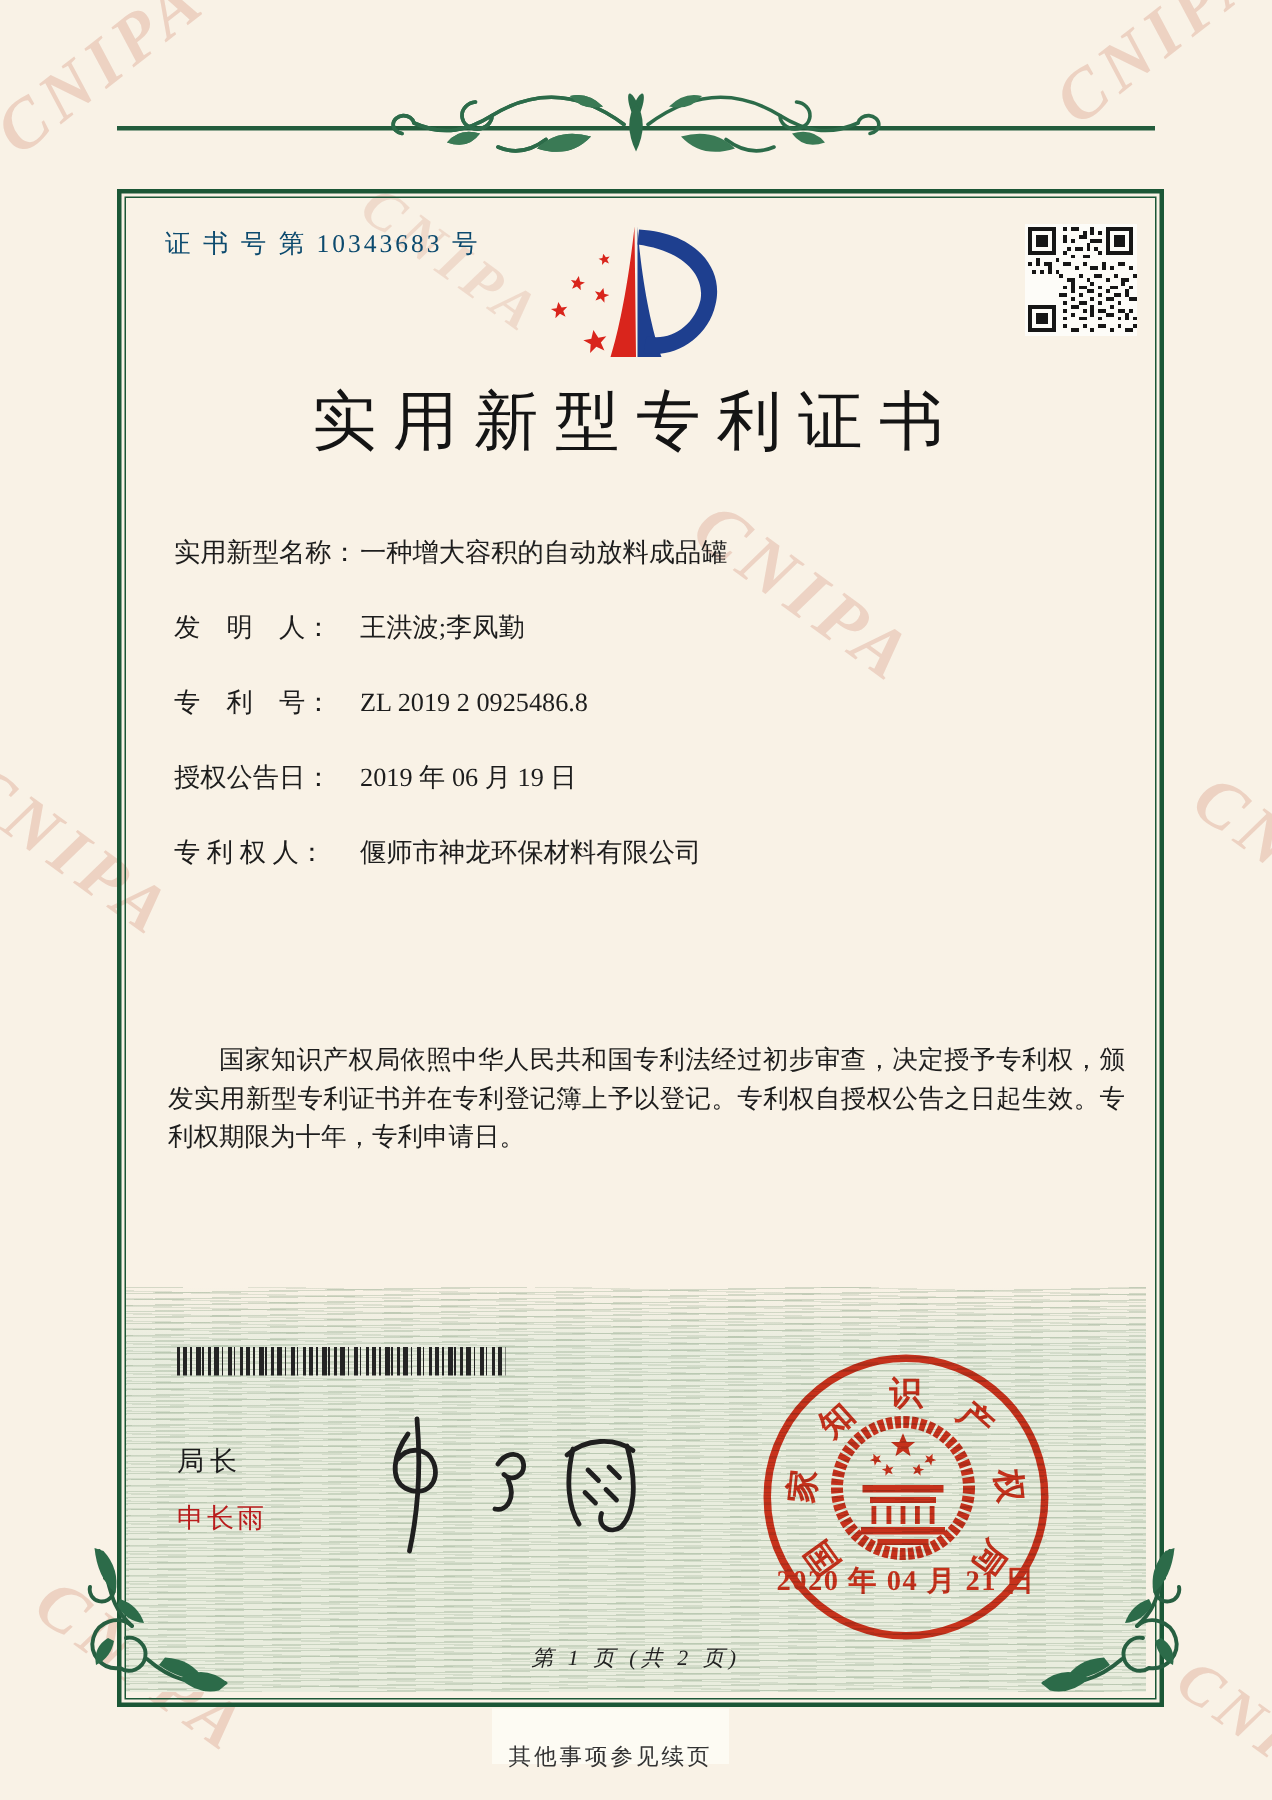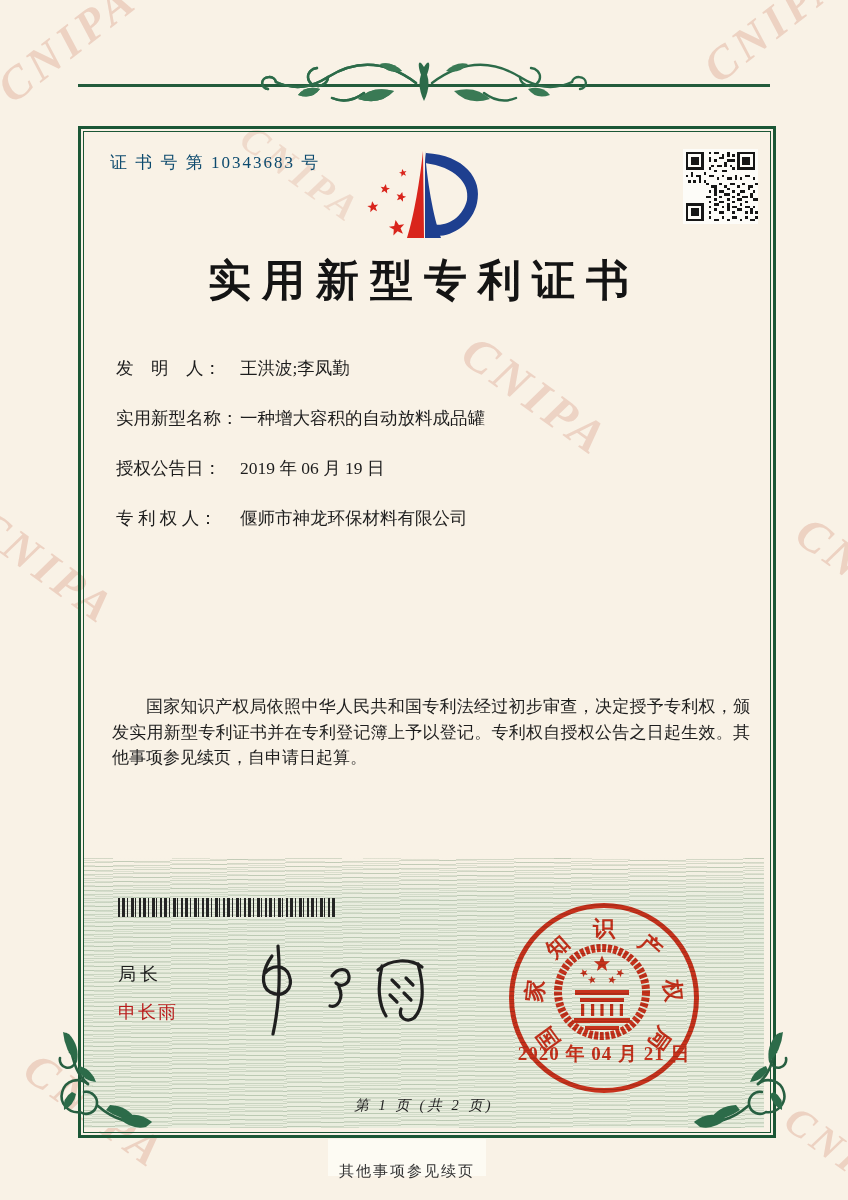--- a/index.html
+++ b/index.html
@@ -39,21 +39,21 @@
   .corner{position:absolute;z-index:4;}
   .corner-br{left:688px;top:1030px;}
   .corner-bl{left:58px;top:1030px;transform:scaleX(-1);}
 
   
   .content{position:absolute;left:0;top:0;width:848px;height:1200px;z-index:3;}
   .cert-no{position:absolute;left:110px;top:151px;font-size:17px;letter-spacing:2px;color:#0c4a6e;}
   .logo{position:absolute;left:356px;top:140px;}
   .qr{position:absolute;left:683px;top:149px;}
   .title{position:absolute;left:78px;top:252px;width:692px;text-align:center;
-         font-size:43px;font-weight:700;letter-spacing:11px;color:#141414;}
+         font-size:43px;font-weight:400;letter-spacing:11px;color:#141414;}
 
   .fields{position:absolute;left:116px;top:356px;width:648px;color:#1d1d1d;}
   .frow{height:50px;font-size:17.5px;white-space:nowrap;}
   .flabel{display:inline-block;min-width:124px;white-space:pre;}
   .fvalue{white-space:pre;}
   .grant-row{position:relative;margin-top:4px;}
   .grant-no{position:absolute;left:332px;top:0;}
   .grant-no .flabel{min-width:0;margin-right:4px;}
 
   .body-text{position:absolute;left:112px;top:694px;width:638px;font-size:17px;
@@ -239,35 +239,38 @@
                    M10,26h1v1h-1z M12,27h2v1h-2z M15,26h1v1h-1z M17,27h1v1h-1z M19,26h2v1h-2z
                    M22,27h1v1h-1z M24,26h1v1h-1z M26,27h2v1h-2z M28,26h1v1h-1z"></path>
         </g>
       </svg>
     </div>
 
     <div class="title">实用新型专利证书</div>
 
     <div class="fields">
       <div class="frow">
+        <span class="flabel">实用新型名称：</span><span class="fvalue">一种增大容积的自动放料成品罐</span>
+      </div>
+      <div class="frow">
         <span class="flabel">发　明　人：</span><span class="fvalue">王洪波;李凤勤</span>
       </div>
       <div class="frow">
-        <span class="flabel">实用新型名称：</span><span class="fvalue">一种增大容积的自动放料成品罐</span>
+        <span class="flabel">专　利　号：</span><span class="fvalue">ZL 2019 2 0925486.8</span>
       </div>
       <div class="frow">
         <span class="flabel">授权公告日：</span><span class="fvalue">2019 年 06 月 19 日</span>
       </div>
       <div class="frow">
         <span class="flabel">专 利 权 人：</span><span class="fvalue">偃师市神龙环保材料有限公司</span>
       </div>
     </div>
 
     <div class="body-text">
-      <p>国家知识产权局依照中华人民共和国专利法经过初步审查，决定授予专利权，颁发实用新型专利证书并在专利登记簿上予以登记。专利权自授权公告之日起生效。其他事项参见续页，自申请日起算。</p>
+      <p>国家知识产权局依照中华人民共和国专利法经过初步审查，决定授予专利权，颁发实用新型专利证书并在专利登记簿上予以登记。专利权自授权公告之日起生效。专利权期限为十年，专利申请日。</p>
     </div>
 
     <div class="barcode"></div>
 
     <div class="signer-title">局长</div>
     <div class="signer-name">申长雨</div>
 
     <div class="signature">
       <svg width="215" height="100" viewBox="0 0 215 100">
         <g stroke="#1f1f1f" stroke-width="3.2" fill="none" stroke-linecap="round" stroke-linejoin="round">

